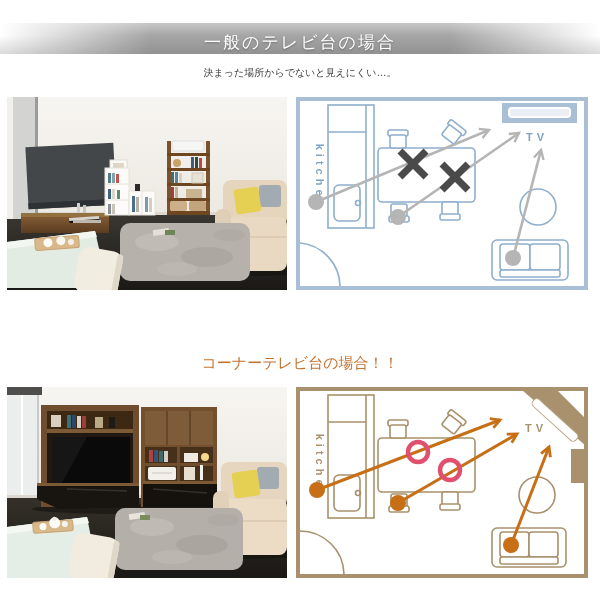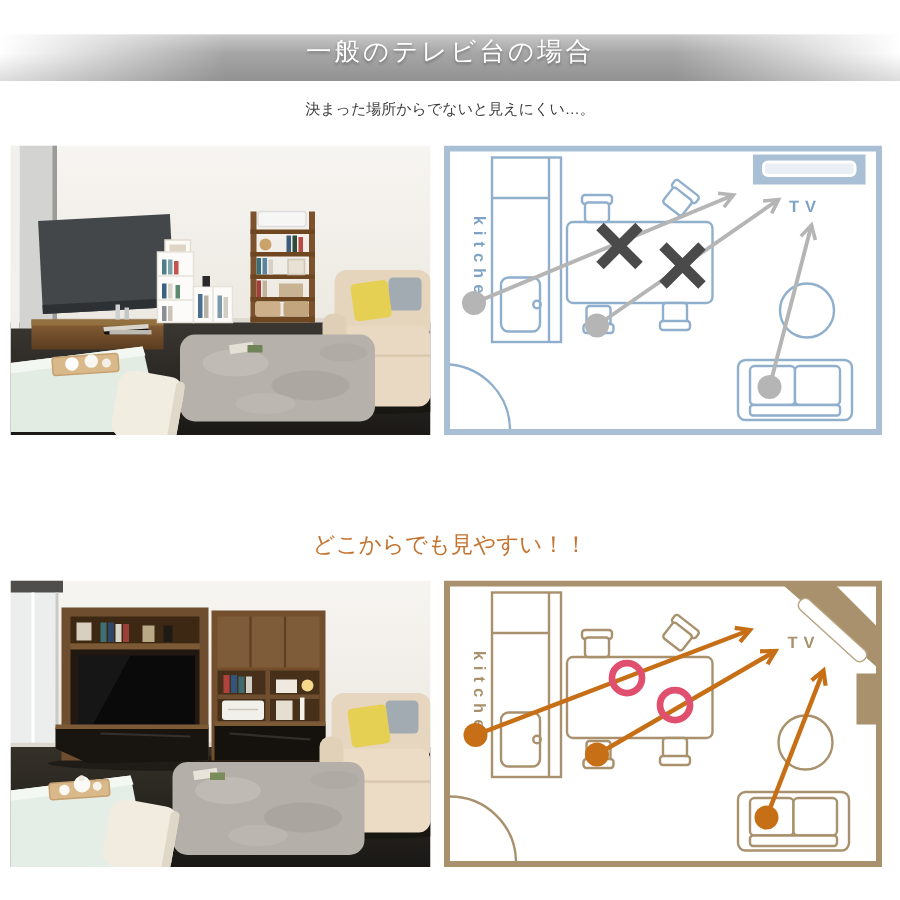--- a/index.html
+++ b/index.html
@@ -1,18 +1,18 @@
 <!DOCTYPE html>
 <html style="--banner-gray: #a6a6a6; --banner-orange: #c1763a; --subtitle1: #3c3c3c; --subtitle2: #c4732f; --plan-blue-wall: #a8bfd6; --plan-blue-line: #8fafcd; --plan-blue-text: #7fa3c4; --plan-gray-arrow: #b5b5b5; --plan-x-mark: #4a4a4a; --plan-tan: #a8916c; --plan-orange-arrow: #c76f16; --plan-ring: #e0506e;"><head>
 <meta charset="utf-8">
 <style>
   html,body{margin:0;padding:0;background:#fff;}
   .page{position:relative;width:600px;height:600px;background:#fff;overflow:hidden;
         font-family:"Liberation Sans",sans-serif;}
-  .banner{position:absolute;left:0;width:600px;height:31px;display:flex;align-items:flex-start;
+  .banner{position:absolute;left:0;width:600px;height:31px;display:flex;align-items:flex-end;
           justify-content:center;color:#fff;font-size:17px;letter-spacing:2px;font-family:Liberation Mono, monospace;}
   .banner.gray{top:23px;
     background:linear-gradient(180deg,rgba(255,255,255,.38),rgba(255,255,255,0) 40%,rgba(40,40,40,.16)),
                linear-gradient(90deg,#fff 0%,var(--banner-gray) 25%,var(--banner-gray) 75%,#fff 100%);
     text-shadow:0 1px 2px rgba(0,0,0,.3);}
   .banner.orange{top:313px;
     background:linear-gradient(180deg,rgba(255,255,255,.40),rgba(255,255,255,.03) 45%,rgba(80,30,0,.22)),
                linear-gradient(90deg,#fff 0%,var(--banner-orange) 8%,var(--banner-orange) 92%,#fff 100%);
     text-shadow:0 1px 2px rgba(0,0,0,.25);}
   .subtitle{position:absolute;left:0;width:600px;text-align:center;}
@@ -220,21 +220,21 @@
     <line x1="20" y1="105" x2="193" y2="33" class="p1-arrow" marker-end="url(#ah-gray)"></line>
     <line x1="102" y1="120" x2="223" y2="36" class="p1-arrow" marker-end="url(#ah-gray)"></line>
     <line x1="217" y1="161" x2="245" y2="53" class="p1-arrow" marker-end="url(#ah-gray)"></line>
     <circle cx="20" cy="105" r="8" class="p1-dot"></circle>
     <circle cx="102" cy="120" r="8" class="p1-dot"></circle>
     <circle cx="217" cy="161" r="8" class="p1-dot"></circle>
     <path d="M104,54 L130,80 M130,54 L104,80" class="p1-x"></path>
     <path d="M146,67 L172,93 M172,67 L146,93" class="p1-x"></path>
   </svg>
 
-  <div class="subtitle s2">どこからでも見やすい！！</div>
+  <div class="subtitle s2">コーナーテレビ台の場合！！</div>
 
   <svg class="photo ph2" viewBox="0 0 280 191">
     <defs>
       <linearGradient id="wall2" x1="0" y1="0" x2="0" y2="1">
         <stop offset="0" stop-color="#f7f5f1"></stop>
           <stop offset="1" stop-color="#ece9e2"></stop>
       </linearGradient>
       <linearGradient id="floor2" x1="0" y1="0" x2="0" y2="1">
         <stop offset="0" stop-color="#353129"></stop>
           <stop offset="1" stop-color="#1a1815"></stop>

